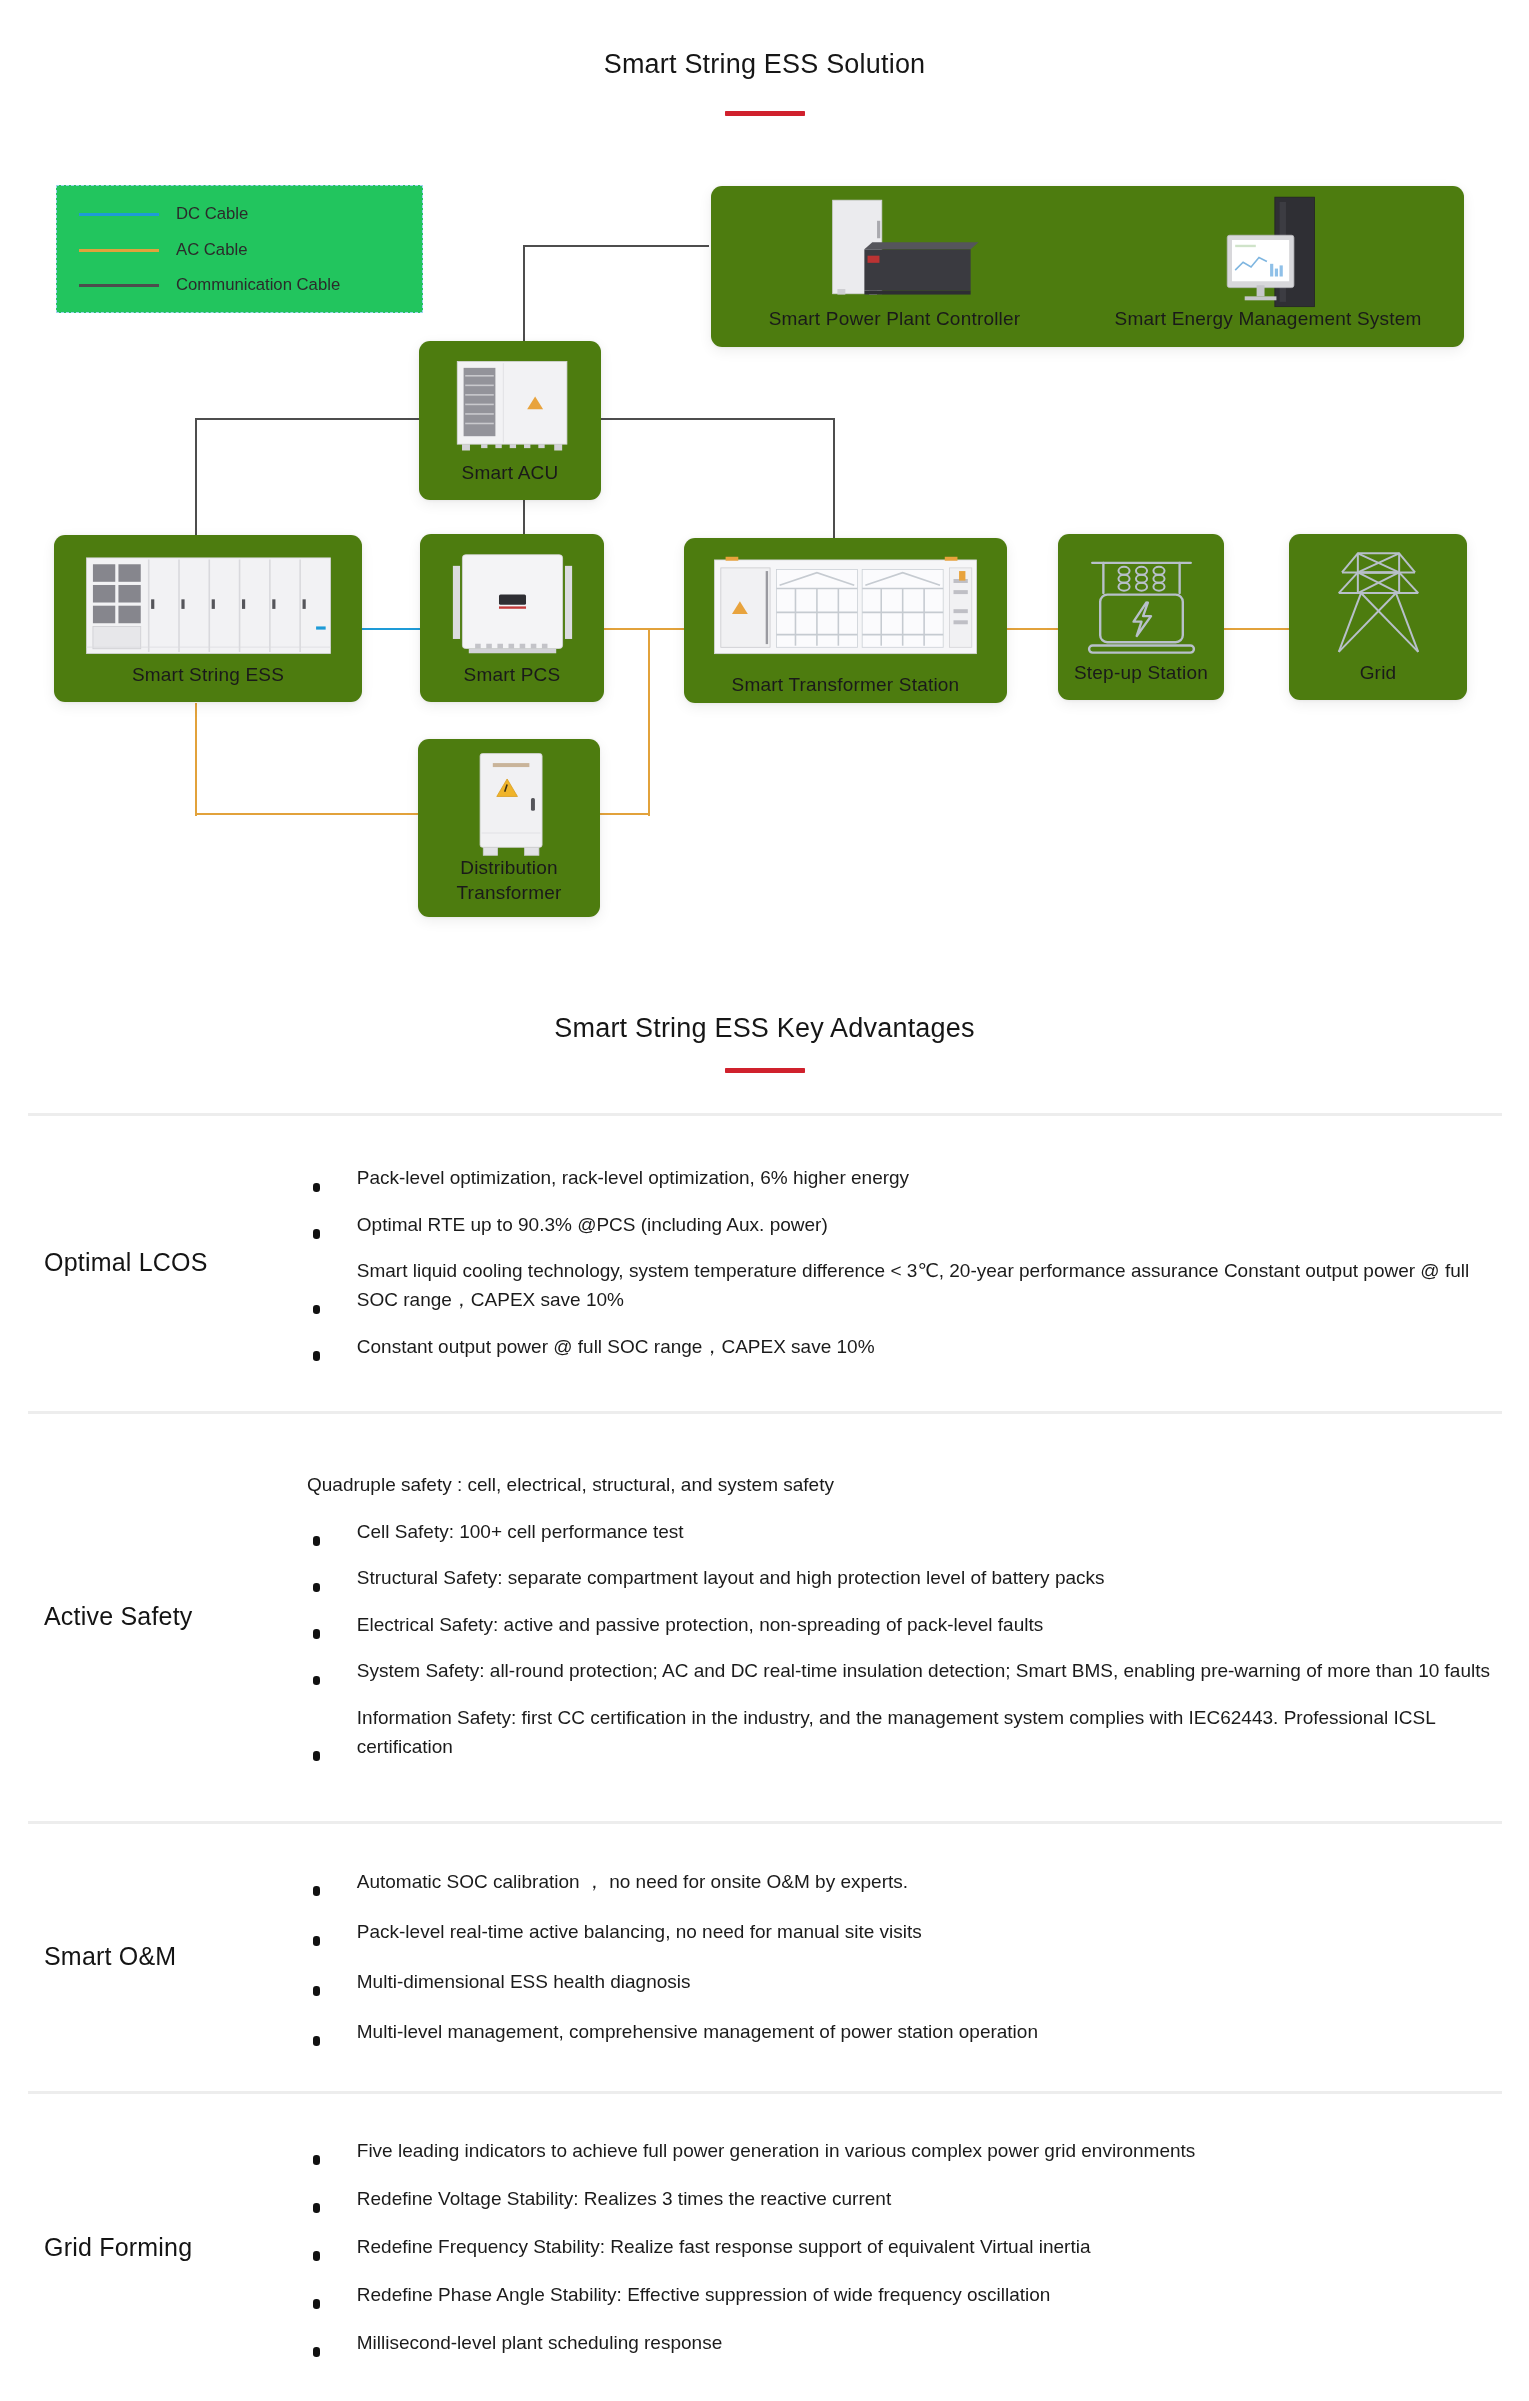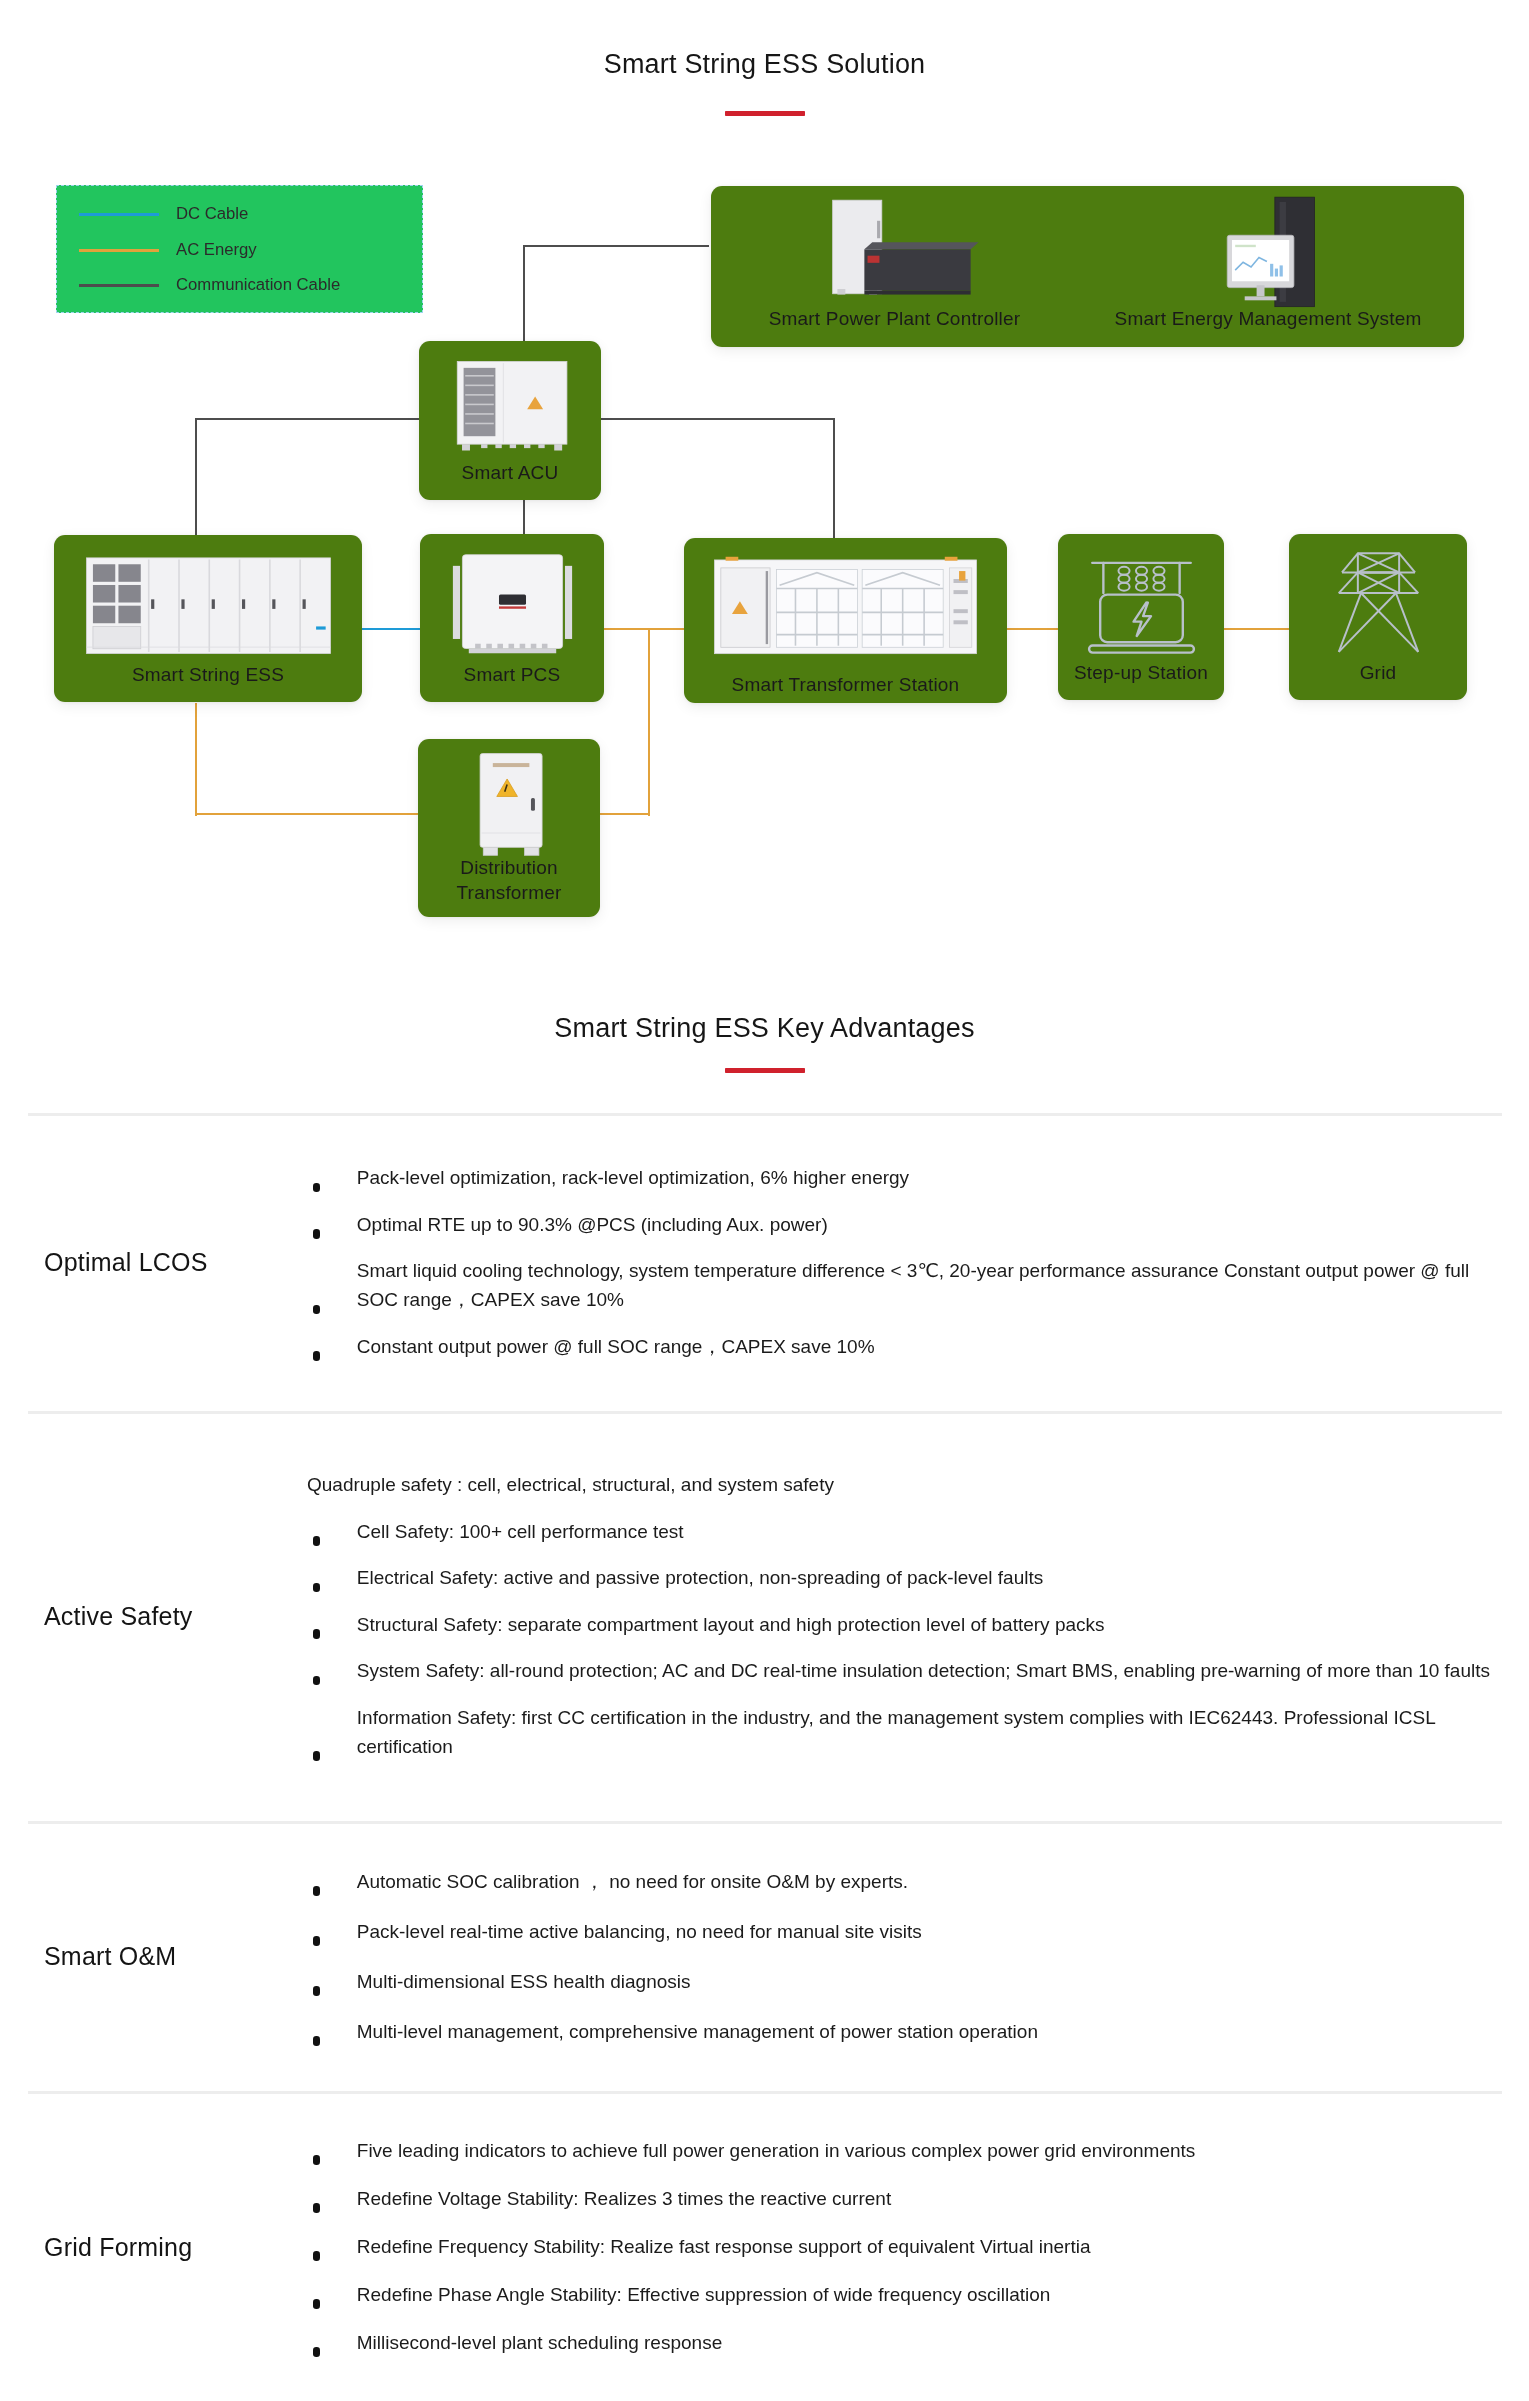--- a/index.html
+++ b/index.html
@@ -54,21 +54,21 @@
   <div class="sec-title" style="top:49px;">Smart String ESS Solution</div>
   <div class="title-underline" style="top:111px;"></div>
 
   <div class="legend">
     <div class="legend-row" style="top:20px;">
       <span class="legend-swatch sw-dc"></span>
       <span class="legend-label">DC Cable</span>
     </div>
     <div class="legend-row" style="top:56px;">
       <span class="legend-swatch sw-ac"></span>
-      <span class="legend-label">AC Energy</span>
+      <span class="legend-label">AC Cable</span>
     </div>
     <div class="legend-row" style="top:91px;">
       <span class="legend-swatch sw-comm"></span>
       <span class="legend-label">Communication  Cable</span>
     </div>
   </div>
 
   <div class="line l-comm" style="left:523px;top:245px;width:1.6px;height:97px;"></div>
   <div class="line l-comm" style="left:523px;top:245px;width:186px;height:1.6px;"></div>
   <div class="line l-comm" style="left:195px;top:418px;width:225px;height:1.6px;"></div>
@@ -351,25 +351,25 @@
   <section class="adv-section" style="top:1411px;height:409px;">
     <div class="adv-label">Active Safety</div>
     <div class="adv-content gap22">
       <div class="adv-intro">Quadruple safety :  cell, electrical, structural, and system safety</div>
       <div class="bullet">
           <span class="dot"></span>
           <span class="btext">Cell Safety: 100+ cell performance test</span>
         </div>
       <div class="bullet">
           <span class="dot"></span>
+          <span class="btext">Structural Safety: separate compartment layout and high protection level of battery packs</span>
+        </div>
+      <div class="bullet">
+          <span class="dot"></span>
           <span class="btext">Electrical Safety: active and passive protection, non-spreading of pack-level faults</span>
-        </div>
-      <div class="bullet">
-          <span class="dot"></span>
-          <span class="btext">Structural Safety: separate compartment layout and high protection level of battery packs</span>
         </div>
       <div class="bullet">
           <span class="dot"></span>
           <span class="btext">System Safety: all-round protection; AC and DC real-time insulation detection; Smart BMS, enabling pre-warning of more than 10 faults</span>
         </div>
       <div class="bullet">
           <span class="dot"></span>
           <span class="btext">Information Safety: first CC certification in the industry, and the management system complies with IEC62443. Professional ICSL certification</span>
         </div>
     </div>

